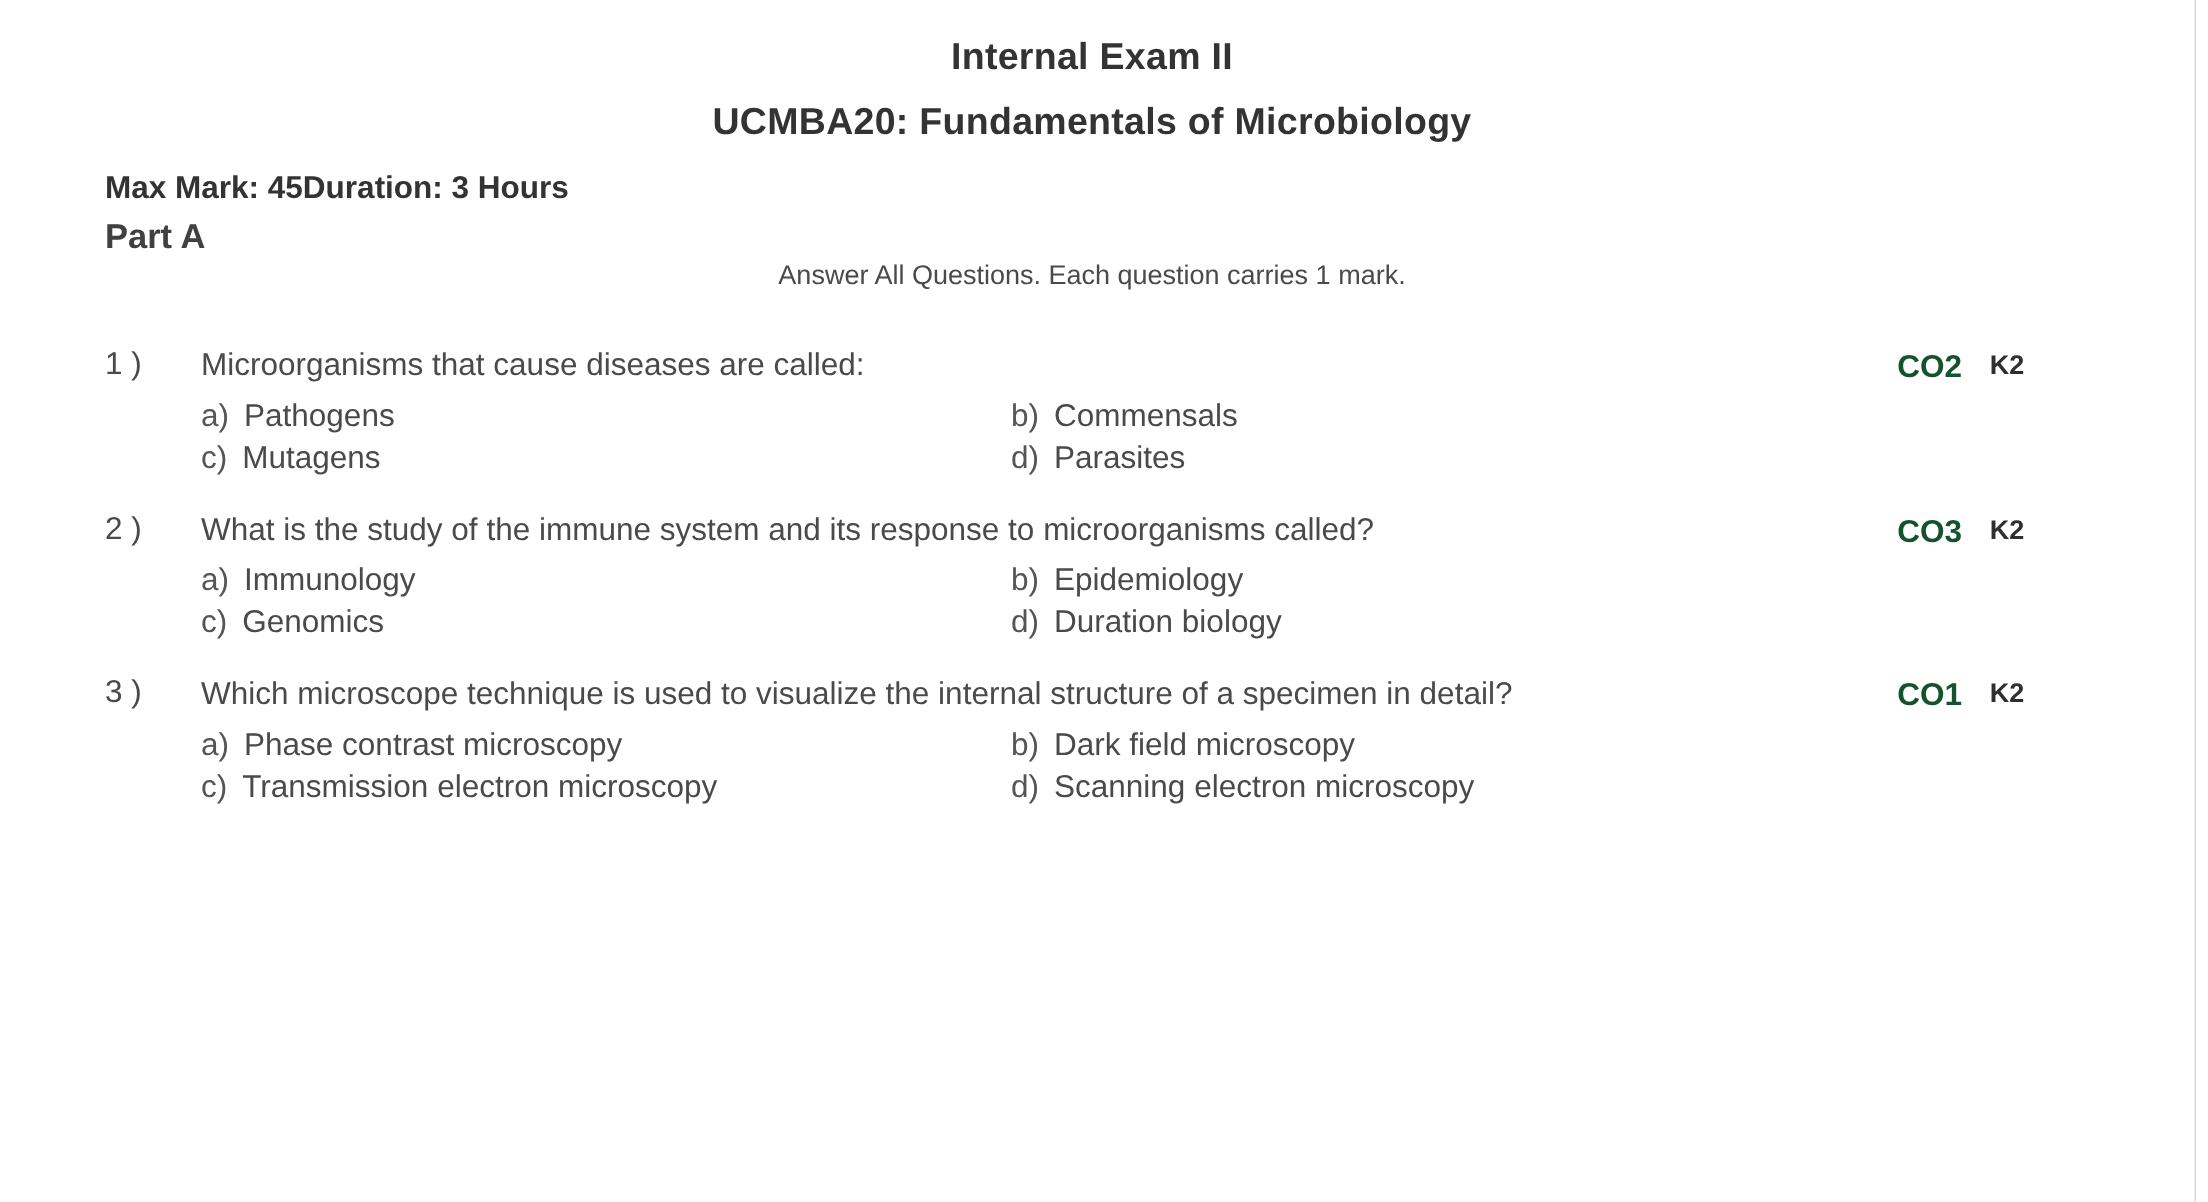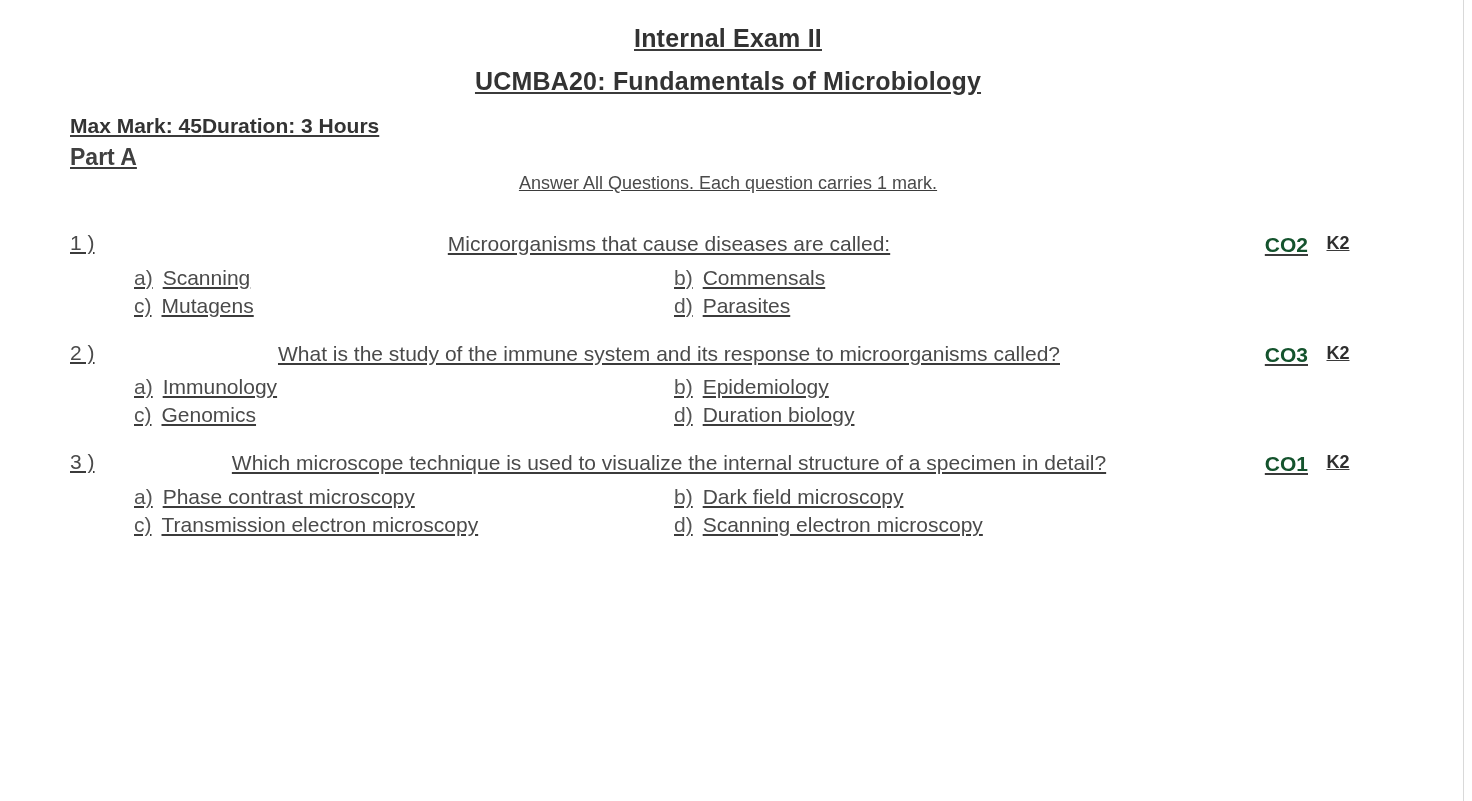--- a/index.html
+++ b/index.html
@@ -14,21 +14,20 @@
     color: #3b3b3b;
     position: relative;
     overflow: hidden;
   }
   .page {
     position: relative;
     width: 1472px;
     height: 587px;
     box-sizing: border-box;
     padding: 24px 86px 0 70px;
-    text-decoration: underline;
   }
   
   .right-strip {
     position: absolute;
     top: 0;
     right: 0;
     width: 8px;
     height: 801px;
     background: #ffffff;
     border-left: 1px solid #d9d9d9;
@@ -85,21 +84,20 @@
     color: #4a4a4a;
     padding-top: 1px;
   }
   .q-text {
     flex: 1 1 auto;
     font-size: 21px;
     color: #4a4a4a;
     line-height: 1.32;
     padding-right: 16px;
     max-width: 1070px;
-    text-align: center;
   }
   .q-co {
     flex: 0 0 88px;
     width: 88px;
     font-size: 21px;
     font-weight: bold;
     color: #14532d;
     text-align: right;
     padding-top: 3px;
   }
@@ -157,21 +155,21 @@
     <div class="q-head">
       <div class="q-number">1 )</div>
       <div class="q-text">Microorganisms that cause diseases are called:</div>
       <div class="q-co">CO2</div>
       <div class="q-k">K2</div>
     </div>
     <div class="options">
       <div class="opt-row">
         <div class="opt opt-a">
           <span class="opt-label">a)</span>
-          <span class="opt-text">Scanning</span>
+          <span class="opt-text">Pathogens</span>
         </div>
         <div class="opt opt-b">
           <span class="opt-label">b)</span>
           <span class="opt-text">Commensals</span>
         </div>
       </div>
       <div class="opt-row">
         <div class="opt opt-a">
           <span class="opt-label">c)</span>
           <span class="opt-text">Mutagens</span>

